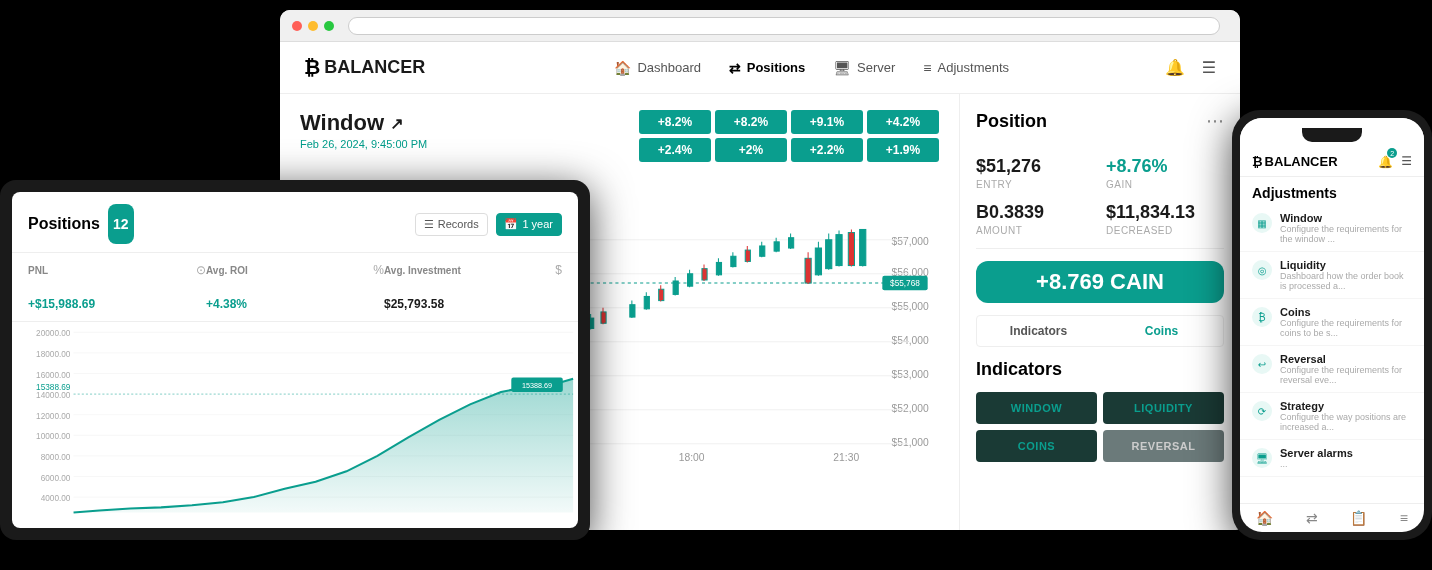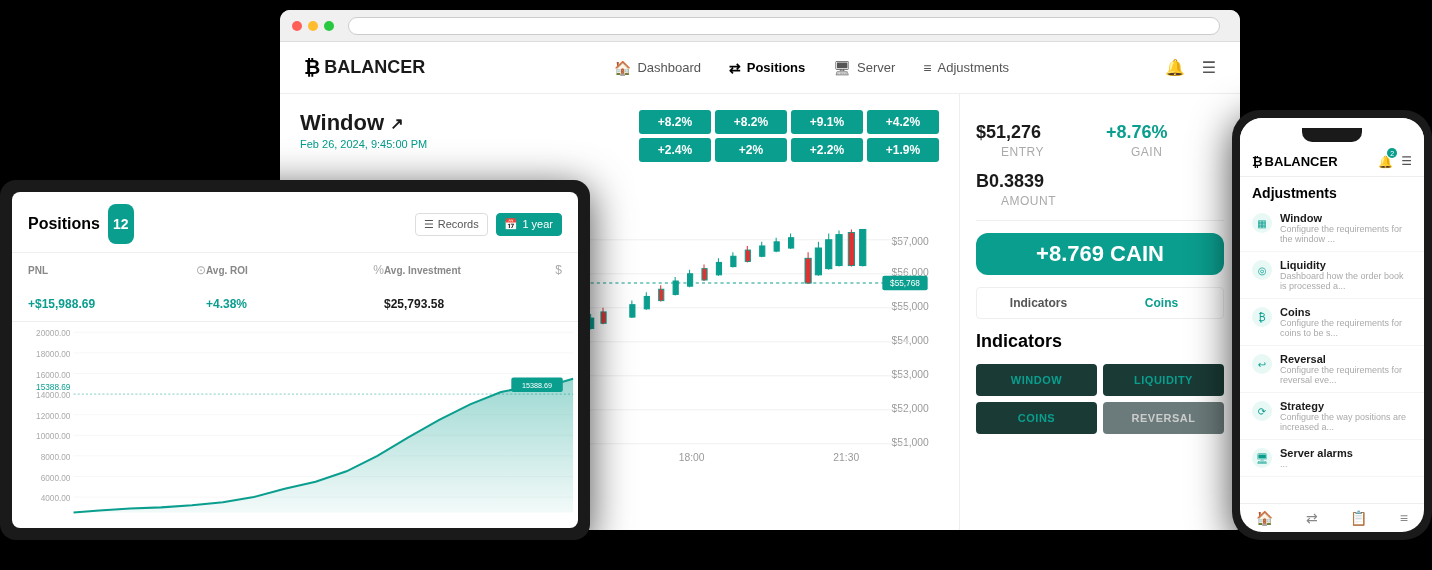--- a/index.html
+++ b/index.html
@@ -180,21 +180,21 @@
     .position-stats {
       display: grid;
       grid-template-columns: 1fr 1fr;
       gap: 12px;
       padding: 12px 0;
       border-bottom: 1px solid #eee;
     }
     .stat-item {}
     .stat-value { font-size: 18px; font-weight: 700; color: #1a1a1a; }
     .stat-value.positive { color: #0a9e8e; }
-    .stat-label { font-size: 12px; color: #aaa; margin-top: 2px; letter-spacing: 0.5px; margin-left: 25px; }
+    .stat-label { font-size: 10px; color: #aaa; margin-top: 2px; letter-spacing: 0.5px; }
 
     
     .position-tabs {
       display: flex;
       border: 1px solid #eee;
       border-radius: 4px;
       overflow: hidden;
     }
     .pos-tab {
       flex: 1;
@@ -663,34 +663,42 @@
               <line x1="535" y1="0" x2="535" y2="36" stroke="#d33" stroke-width="1"></line>
 
               <rect x="543" y="0" width="6" height="35"></rect>
               <line x1="546" y1="0" x2="546" y2="36" stroke-width="1"></line>
             </g>
           </svg>
         </div>
       </div>
 
       <div class="position-panel">
+        <div class="position-header">
+          <span class="position-title">Position</span>
+          <span class="position-menu">⋯</span>
+        </div>
 
         <div class="position-stats">
           <div class="stat-item">
             <div class="stat-value">$51,276</div>
             <div class="stat-label">ENTRY</div>
           </div>
           <div class="stat-item">
             <div class="stat-value positive">+8.76%</div>
             <div class="stat-label">GAIN</div>
           </div>
           <div class="stat-item">
             <div class="stat-value">B0.3839</div>
             <div class="stat-label">AMOUNT</div>
           </div>
+          <div class="stat-item">
+            <div class="stat-value">$11,834.13</div>
+            <div class="stat-label">DECREASED</div>
+          </div>
         </div>
 
         <div style="background:#0a9e8e; border-radius:12px; padding:8px 12px; text-align:center;">
           <span style="color:#fff; font-size:22px; font-weight:700;">+8.769 CAIN</span>
         </div>
 
         <div class="position-tabs">
           <div class="pos-tab">Indicators</div>
           <div class="pos-tab active">Coins</div>
         </div>

